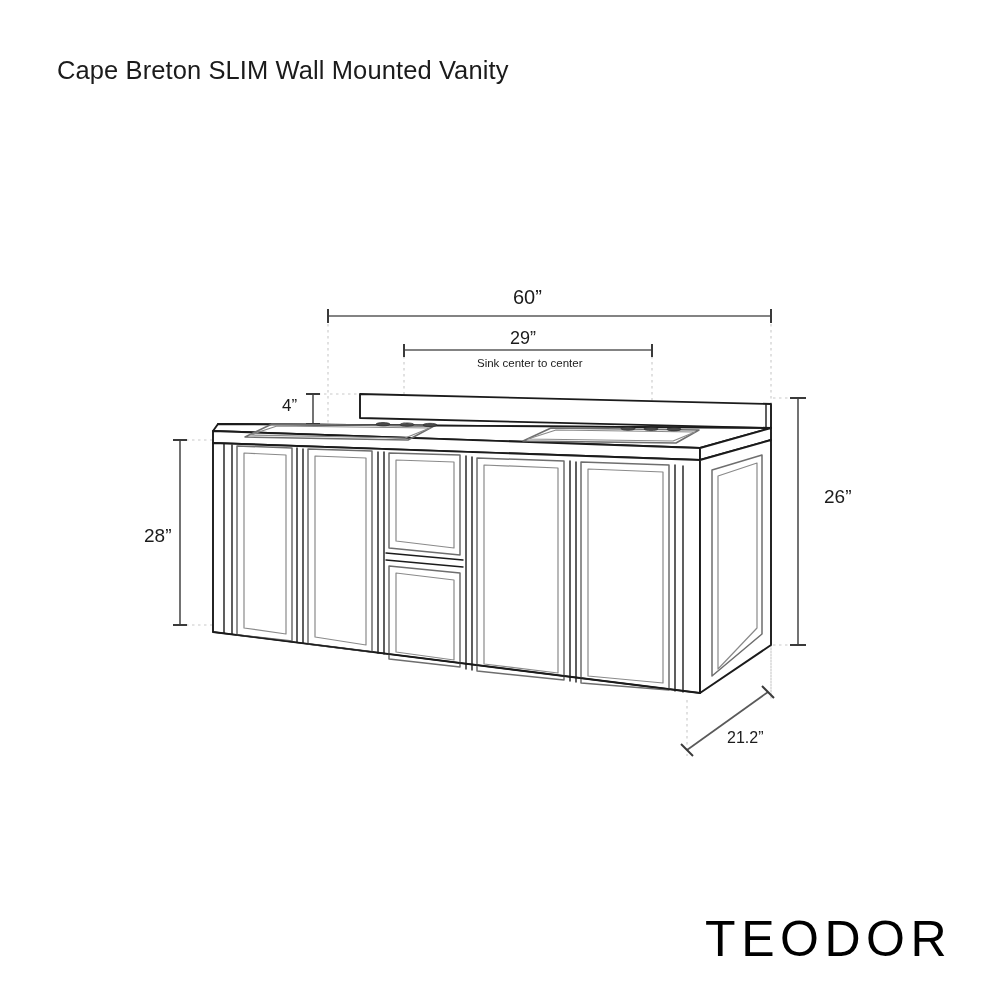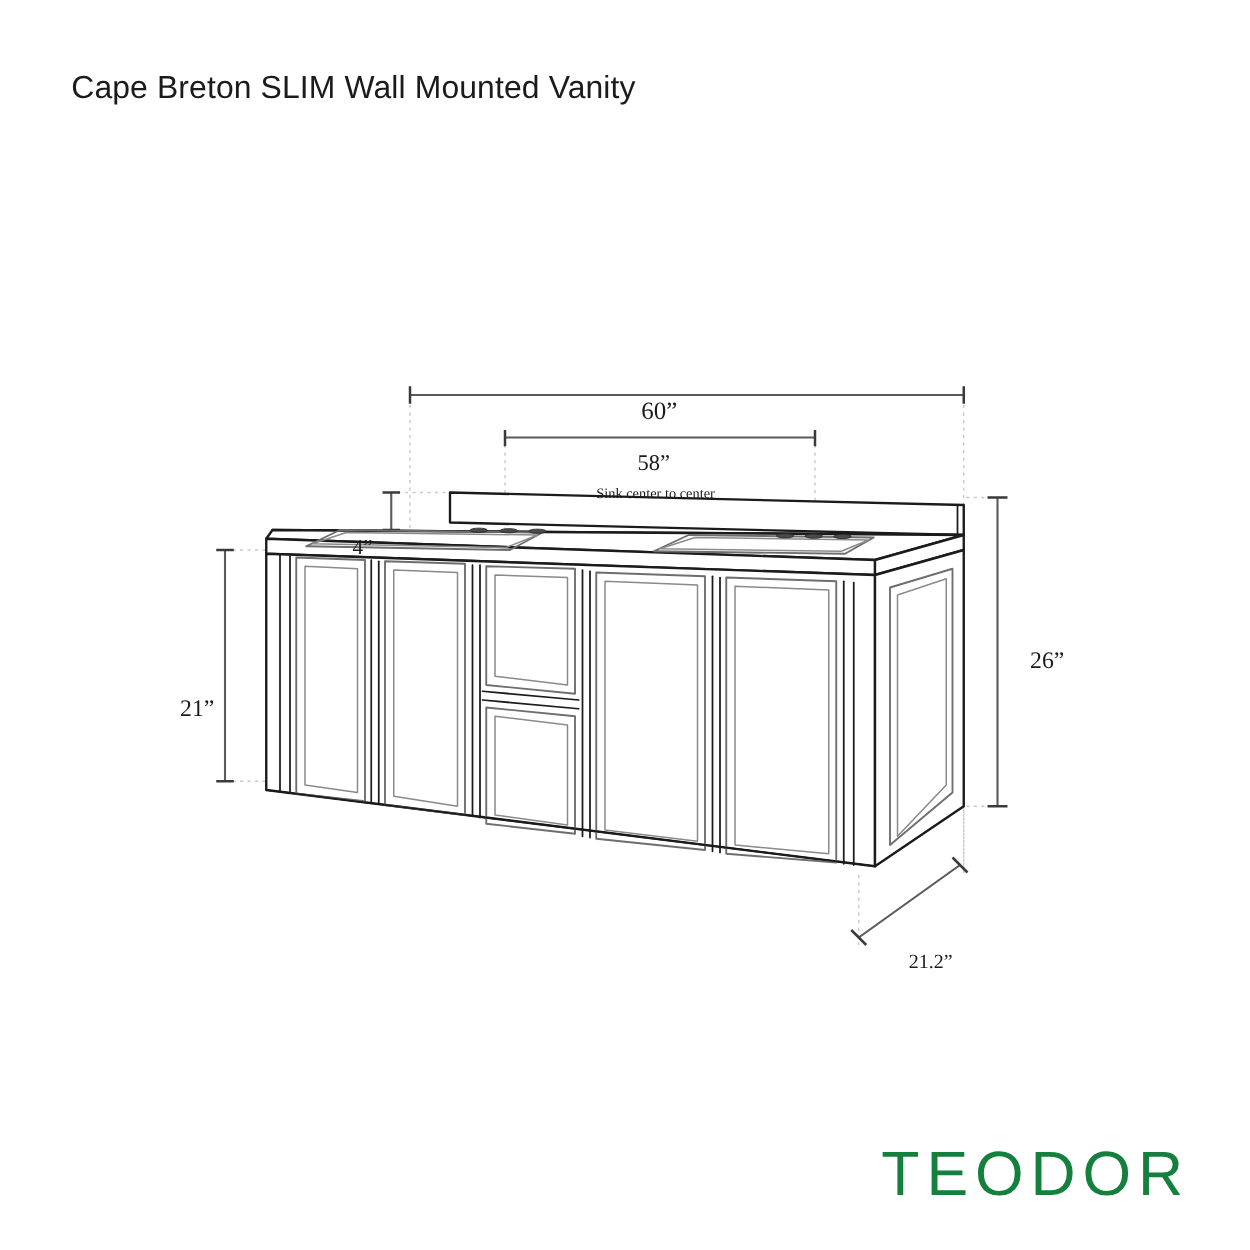--- a/index.html
+++ b/index.html
@@ -44,42 +44,41 @@
 
   
   .brand {
     position: absolute;
     right: 48px;
     bottom: 36px;
     font-family: "Liberation Sans", sans-serif;
     font-size: 50px;
     font-weight: 300;
     letter-spacing: 5.5px;
-    color: #15803d;
+    color: #000000;
     line-height: 1;
     white-space: nowrap;
   }
 
   
   .drawing {
     position: absolute;
     left: 0;
     top: 0;
     width: 1000px;
     height: 1000px;
     pointer-events: none;
   }
 
   
   .dim-label {
     position: absolute;
-    font-family: Liberation Serif, serif;
+    font-family: Liberation Sans, sans-serif;
     color: #1b1b1b;
     white-space: nowrap;
-    margin-top: 32px;
   }
   .dim-60   { left: 513px;  top: 286px; font-size: 20px; }
   .dim-34   { left: 510px;  top: 328px; font-size: 18px; }
   .dim-sink { left: 477px;  top: 357px; font-size: 11.5px; text-align: right; }
   .dim-4    { left: 282px;  top: 396px; font-size: 17px; }
   .dim-21   { left: 144px;  top: 525px; font-size: 19px; }
   .dim-26   { left: 824px;  top: 486px; font-size: 19px; text-align: right; }
   .dim-185  { left: 727px;  top: 729px; font-size: 16px; }
 </style>
 </head>
@@ -288,22 +287,22 @@
       <path class="ol-t" d="M683,466 L683,692"></path>
     </g>
 
     <g>
       <path class="ol-t" d="M213,632 L700,693"></path>
     </g>
 
   </svg>
 
   <div class="dim-label dim-60">60”</div>
-  <div class="dim-label dim-34">58”</div>
+  <div class="dim-label dim-34">29”</div>
   <div class="dim-label dim-sink">Sink center to center</div>
   <div class="dim-label dim-4">4”</div>
-  <div class="dim-label dim-21">21”</div>
+  <div class="dim-label dim-21">28”</div>
   <div class="dim-label dim-26">26”</div>
   <div class="dim-label dim-185">21.2”</div>
 
   <div class="brand">TEODOR</div>
 
 </div>
 
 </body></html>

